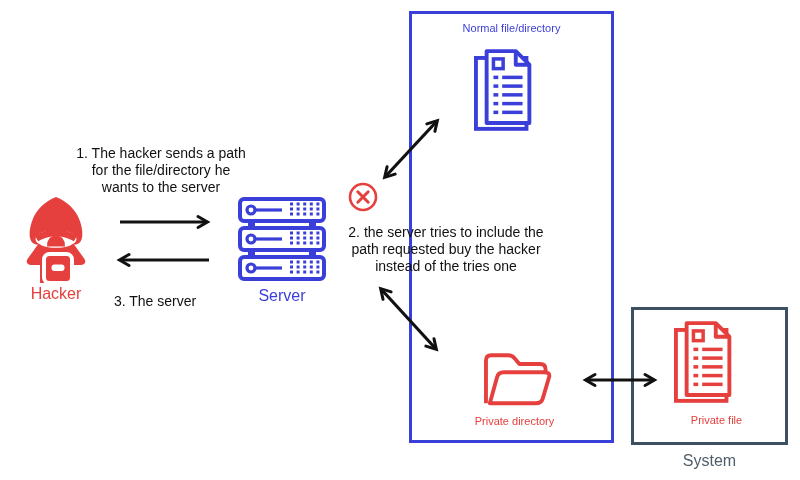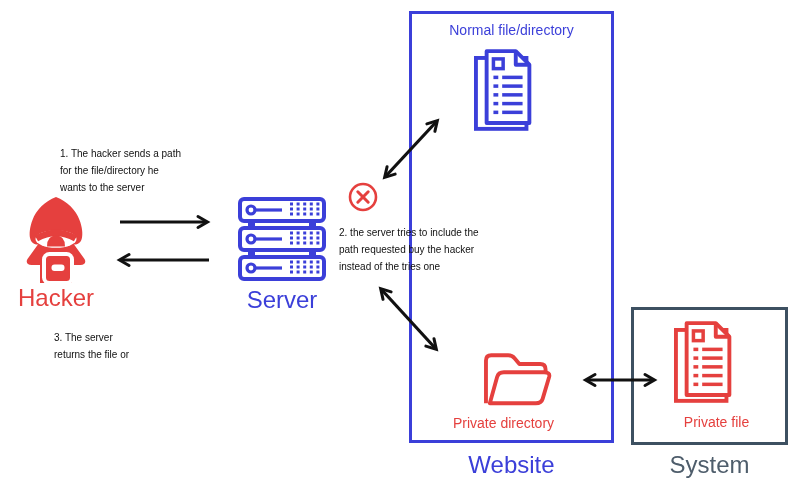--- a/index.html
+++ b/index.html
@@ -5,42 +5,42 @@
   :root{
     --blue:#3b3fd9; --red:#e5403e; --slate:#3d5061; --slate_text:#4e5d6b; --ink:#111111; --bg:#ffffff;
   }
   html,body{margin:0;padding:0;background:#fff;}
   .canvas{
     position:relative; width:800px; height:480px; background:var(--bg);
     font-family:"Liberation Sans", sans-serif; overflow:hidden;
   }
   .abs{position:absolute;}
   .lbl{position:absolute; text-align:center; line-height:1.2;}
-  .lbl-lg{font-size:24px;}
-  .lbl-md{font-size:14px;}
-  .ann{position:absolute; font-size:10px; line-height:17px; color:var(--ink);}
+  .lbl-lg{font-size:16px;}
+  .lbl-md{font-size:11px;}
+  .ann{position:absolute; text-align:center; font-size:14px; line-height:17px; color:var(--ink);}
   .c-blue{color:var(--blue);}
   .c-red{color:var(--red);}
   .c-slate{color:var(--slate_text);}
   .box{position:absolute; box-sizing:border-box; background:transparent;}
   .website-box{left:409px; top:11px; width:205px; height:432px; border:3px solid var(--blue);}
   .system-box{left:631px; top:307px; width:157px; height:138px; border:3px solid var(--slate);}
   .hacker-icon{left:20px; top:197px; width:72px; height:86px; color:var(--red);}
   .hacker-label{left:8px; top:284px; width:96px;}
   .server-icon{left:238px; top:197px; width:88px; height:84px; color:var(--blue);}
   .server-label{left:238px; top:286px; width:88px;text-align:center;}
   .x-badge{left:347px; top:181px; width:32px; height:32px; color:var(--red);}
   .step1{left:60px; top:145px; width:202px;}
   .step2{left:339px; top:224px; width:214px; z-index:6;}
-  .step3{left:54px; top:293px; width:202px;margin-top:36px;}
+  .step3{left:54px; top:293px; width:202px;}
   .doc-blue{left:474px; top:49px; width:68px; height:82px; color:var(--blue);}
   .doc-red{left:674px; top:321px; width:68px; height:82px; color:var(--red);}
   .folder-icon{left:478px; top:347px; width:76px; height:62px; color:var(--red);}
   .normal-file-label{left:409px; top:22px; width:205px;}
-  .private-dir-label{left:401px; top:415px; width:205px;}
+  .private-dir-label{left:412px; top:415px; width:205px;}
   .website-label{left:409px; top:451px; width:205px;}
   .private-file-label{left:631px; top:414px; width:171px;}
   .system-label{left:631px; top:451px; width:157px;}
   .arrow-layer{left:0; top:0; width:800px; height:480px; color:var(--ink); z-index:5; pointer-events:none;}
 </style>
 </head>
 <body>
 
 <div class="canvas">
 
@@ -60,21 +60,20 @@
   <div class="lbl lbl-lg c-red hacker-label">Hacker</div>
 
   <div class="ann step1">
     <div>1. The hacker sends a path</div>
     <div>for the file/directory he</div>
     <div>wants to the server</div>
   </div>
 
   <div class="ann step3">
     <div>3. The server</div>
-    <div>returns the file or</div>
   </div>
 
   <svg class="abs server-icon" viewBox="0 0 88 84" aria-hidden="true">
     <g fill="none" stroke="currentColor" stroke-width="4">
       <rect x="2" y="2" width="84" height="22" rx="4"></rect>
       <rect x="2" y="31" width="84" height="22" rx="4"></rect>
       <rect x="2" y="60" width="84" height="22" rx="4"></rect>
     </g>
     <g fill="currentColor">
       <rect x="10" y="23" width="7" height="9"></rect>
@@ -136,21 +135,20 @@
     </g>
   </svg>
 
   <svg class="abs folder-icon" viewBox="0 0 78 64" aria-hidden="true">
     <g fill="none" stroke="currentColor" stroke-width="4" stroke-linejoin="round">
       <path d="M8,58 V14 Q8,8.5 13.5,8.5 H31 Q35,8.5 37.5,11.5 L42.5,17.5 H64 Q69.5,17.5 69.5,23 V26"></path>
       <path d="M12,58 L19.5,31 Q20.8,26 26.5,26 H68 Q74.5,26 73.2,31 L66.5,53.5 Q65.2,58 59.5,58 Z"></path>
     </g>
   </svg>
   <div class="lbl lbl-md c-red private-dir-label">Private directory</div>
-  <div class="lbl lbl-lg c-blue website-label">Website</div>
 
   <svg class="abs doc-red" viewBox="0 0 70 84" aria-hidden="true">
     <rect x="2" y="9" width="52" height="73" fill="none" stroke="currentColor" stroke-width="4"></rect>
     <path d="M13,2 H43 L57,16 V76 H13 Z" fill="#ffffff" stroke="currentColor" stroke-width="4" stroke-linejoin="round"></path>
     <path d="M43,2 V16 H57" fill="none" stroke="currentColor" stroke-width="4" stroke-linejoin="round"></path>
     <rect x="20" y="10" width="10" height="10" fill="none" stroke="currentColor" stroke-width="3.6"></rect>
     <g stroke="currentColor" stroke-width="3.6">
       <line x1="20" y1="29" x2="25" y2="29"></line>
         <line x1="29" y1="29" x2="50" y2="29"></line>
       <line x1="20" y1="38" x2="25" y2="38"></line>

